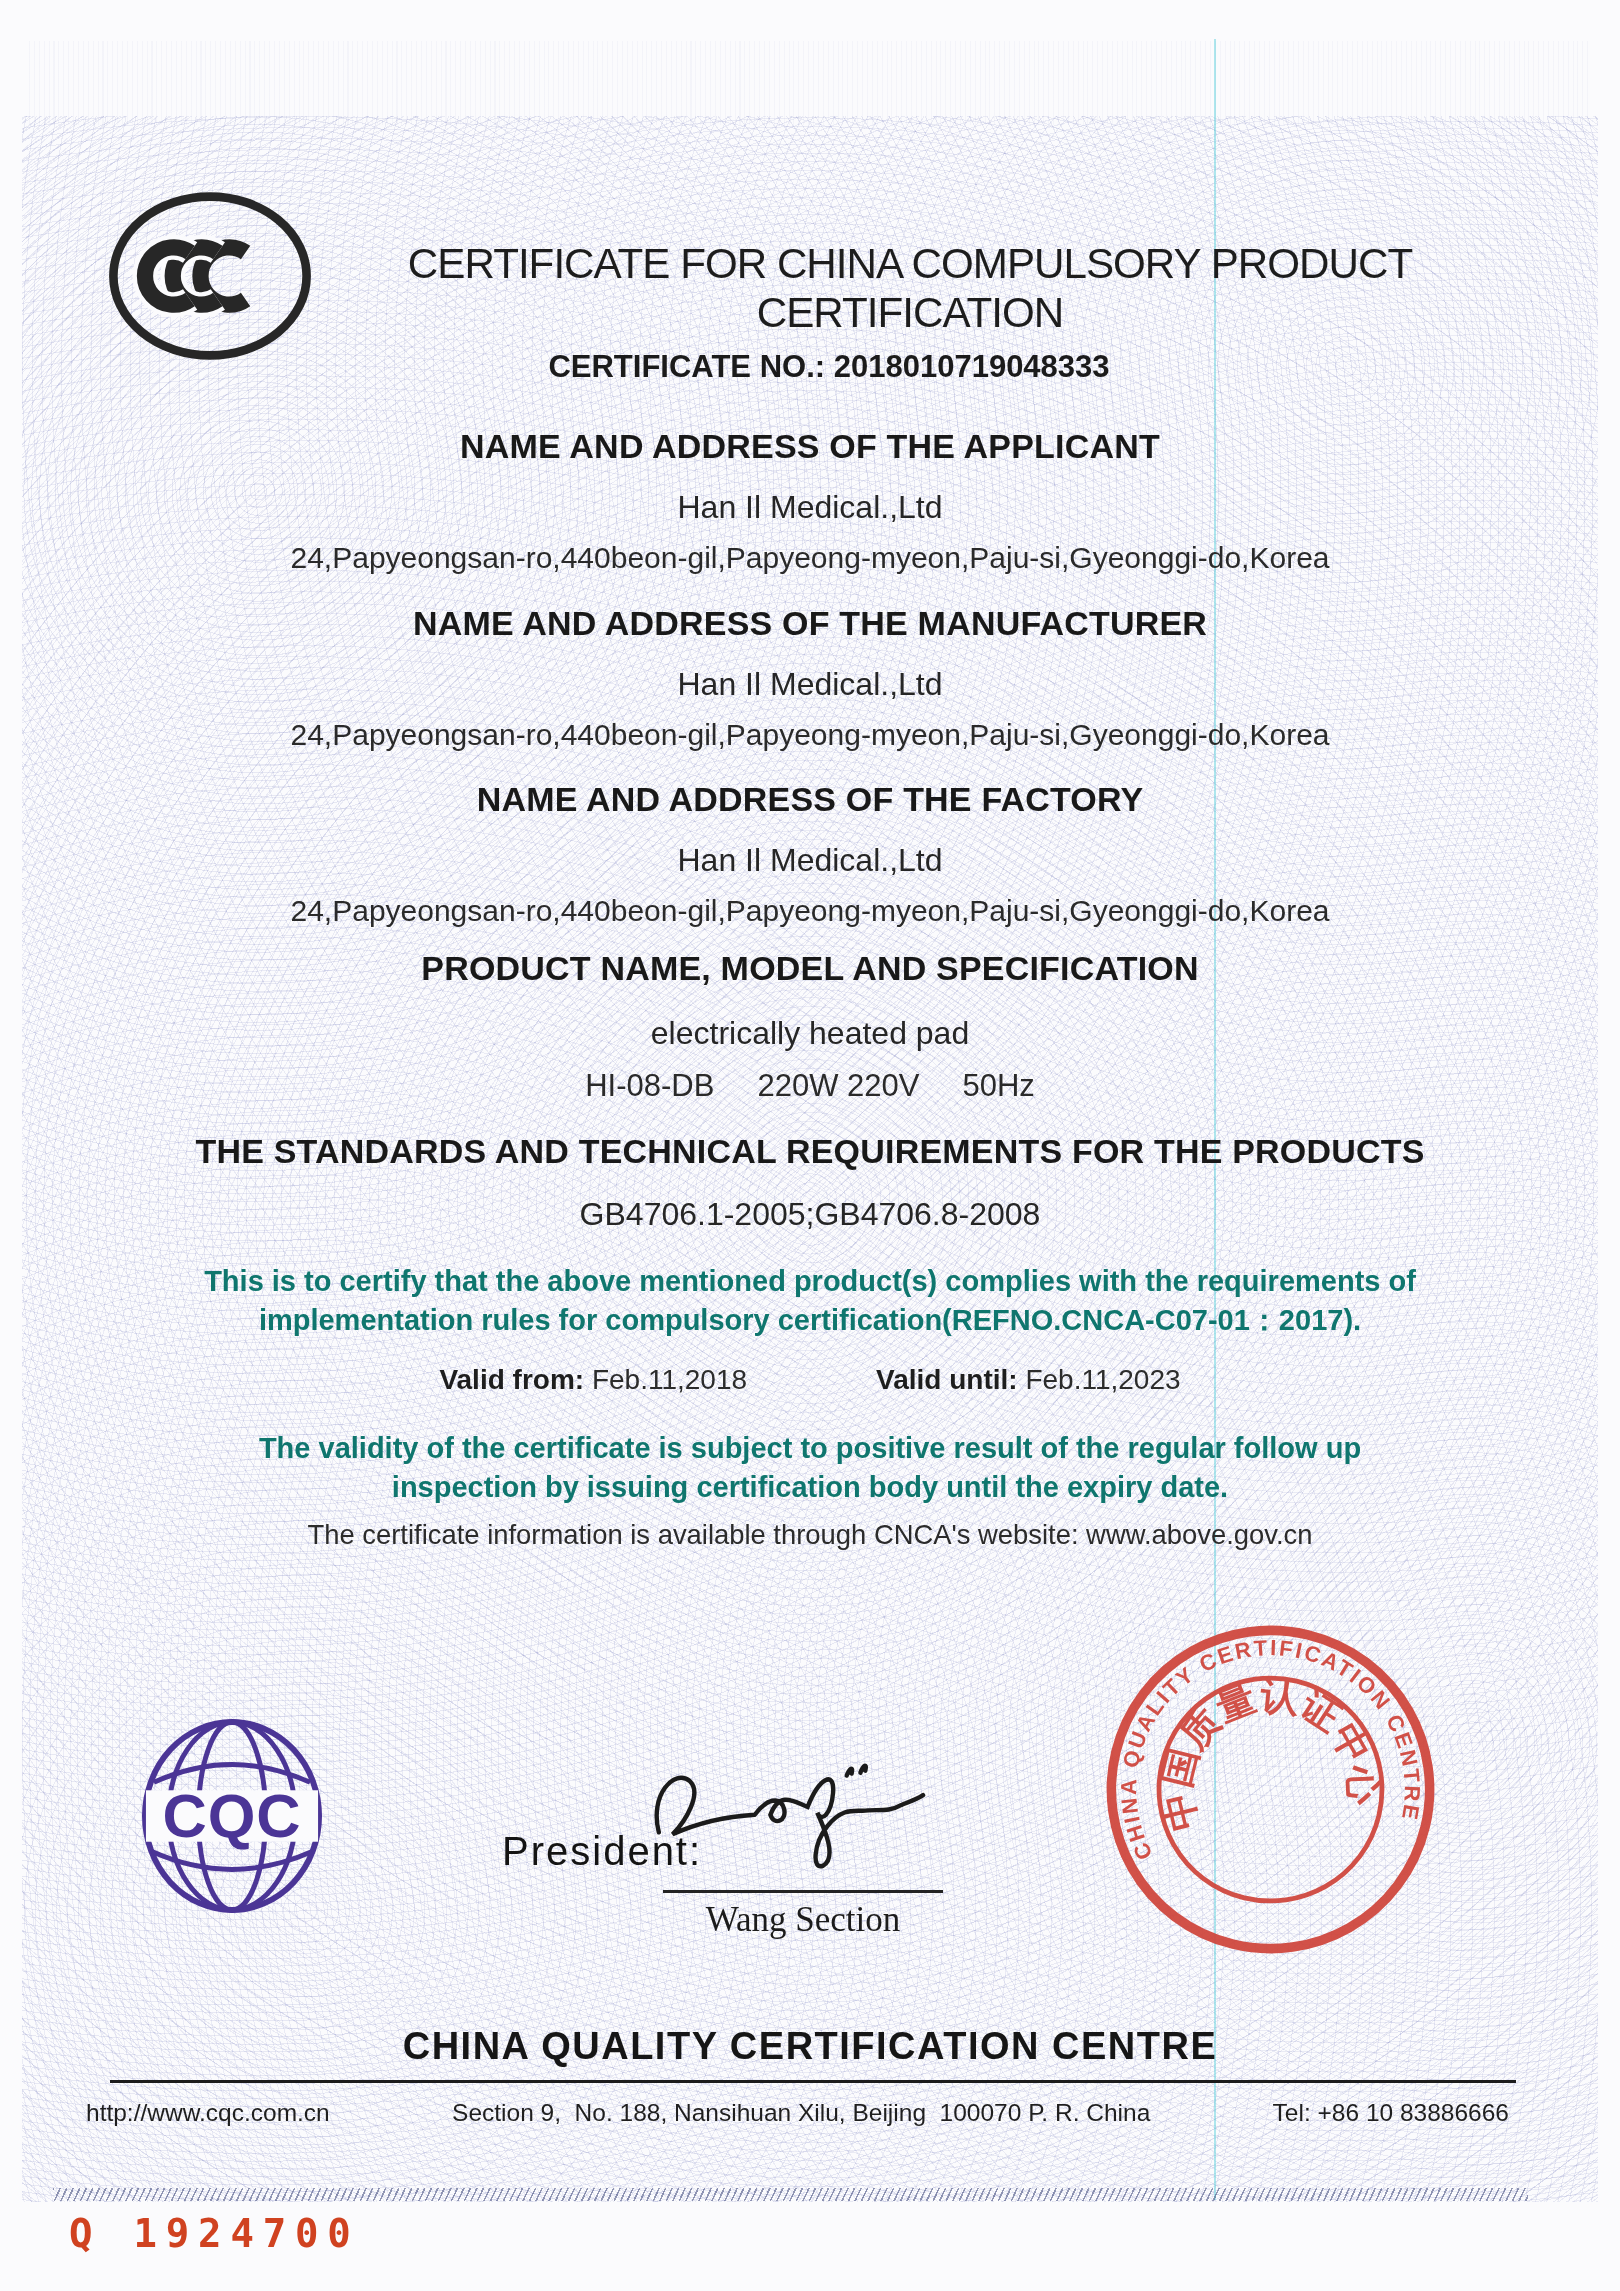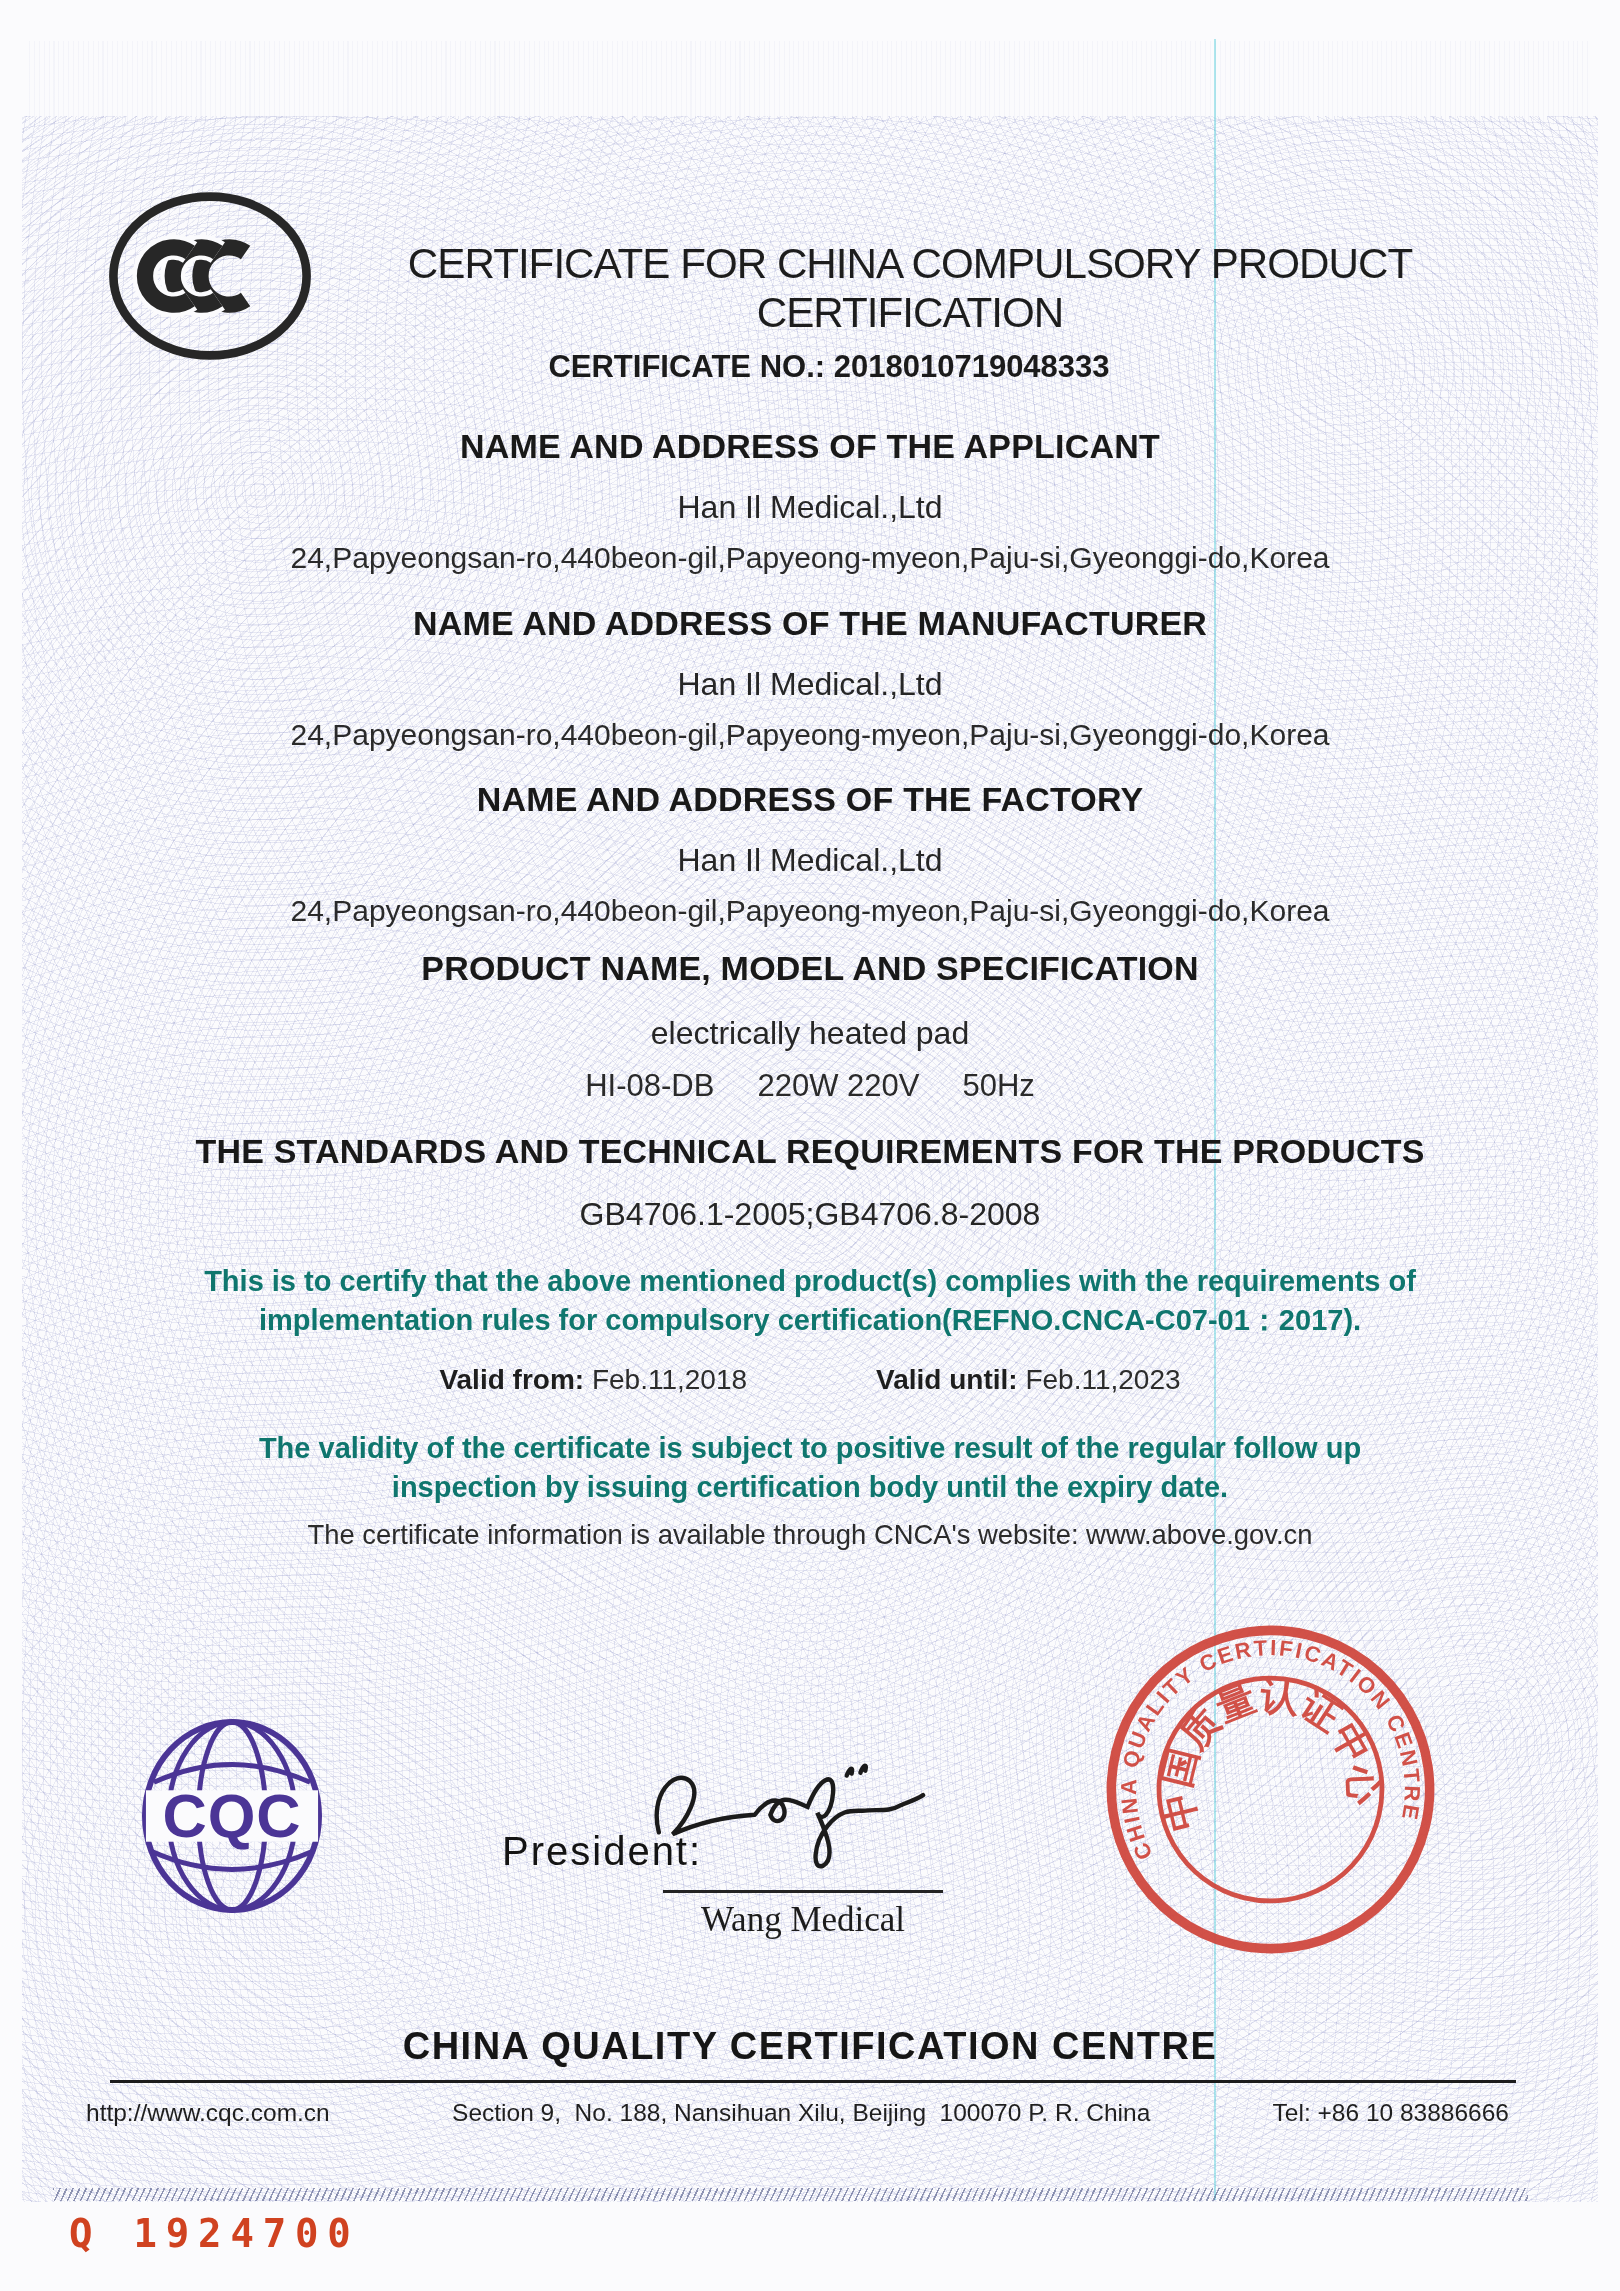--- a/index.html
+++ b/index.html
@@ -186,21 +186,21 @@
       <path d="M 14 78 C 4 40, 30 12, 46 26 C 58 38, 42 66, 28 80 C 50 70, 78 62, 112 60
                C 124 44, 138 40, 142 54 C 145 66, 132 72, 128 60 C 138 34, 154 48, 166 52
                C 178 22, 194 14, 192 38 C 190 60, 180 68, 176 58
                C 184 76, 196 104, 182 112 C 170 117, 172 90, 186 72
                C 200 54, 212 56, 222 56 C 238 54, 248 58, 262 50 C 272 46, 278 44, 284 40"></path>
       <path d="M 206 20 C 209 12, 213 10, 211 18"></path>
       <path d="M 220 17 C 223 9, 227 7, 225 15"></path>
     </g>
   </svg>
   <div class="abs sig-line"></div>
-  <div class="abs president-name">Wang Medical</div>
+  <div class="abs president-name">Wang Section</div>
 
   <svg class="abs stamp" viewBox="0 0 360 360">
     <defs>
       <path id="ringArc" d="M 47.5 228.2 A 141 141 0 1 1 312.5 228.2"></path>
       <path id="innerArc" d="M 103.9 215.5 A 84 84 0 1 1 256.1 215.5"></path>
     </defs>
     <circle cx="180" cy="180" r="167" fill="none" stroke="#cf453b" stroke-width="10"></circle>
     <circle cx="180" cy="180" r="117" fill="none" stroke="#cf453b" stroke-width="5"></circle>
     <text font-family="Liberation Sans, sans-serif" font-size="23" font-weight="600" fill="#cf453b" letter-spacing="2.5">
       <textPath href="#ringArc" startOffset="50%" text-anchor="middle">CHINA  QUALITY  CERTIFICATION  CENTRE</textPath>

